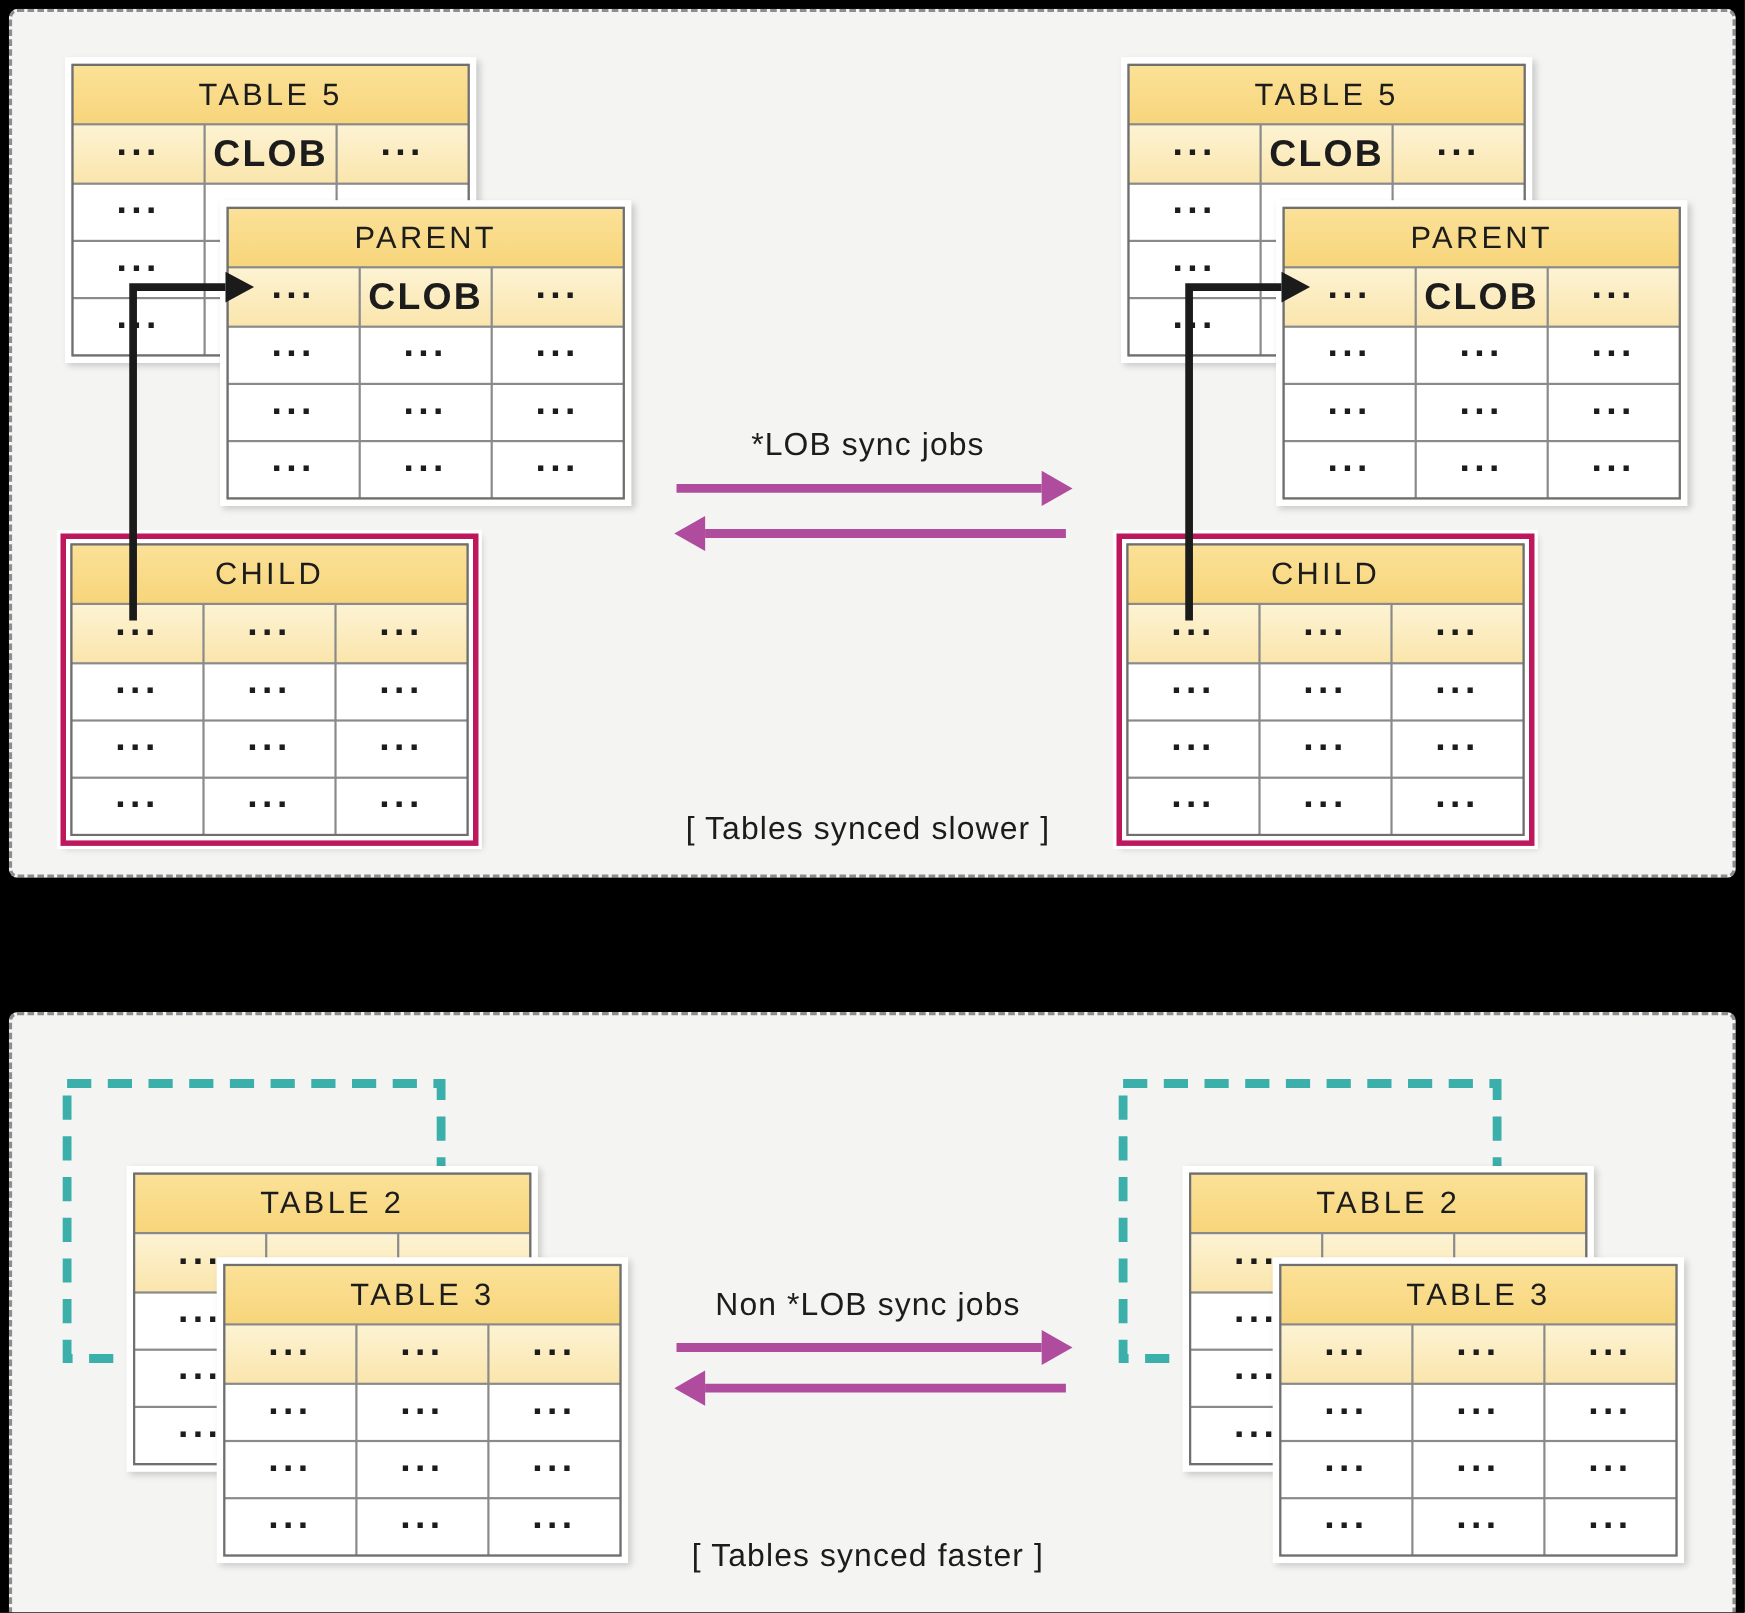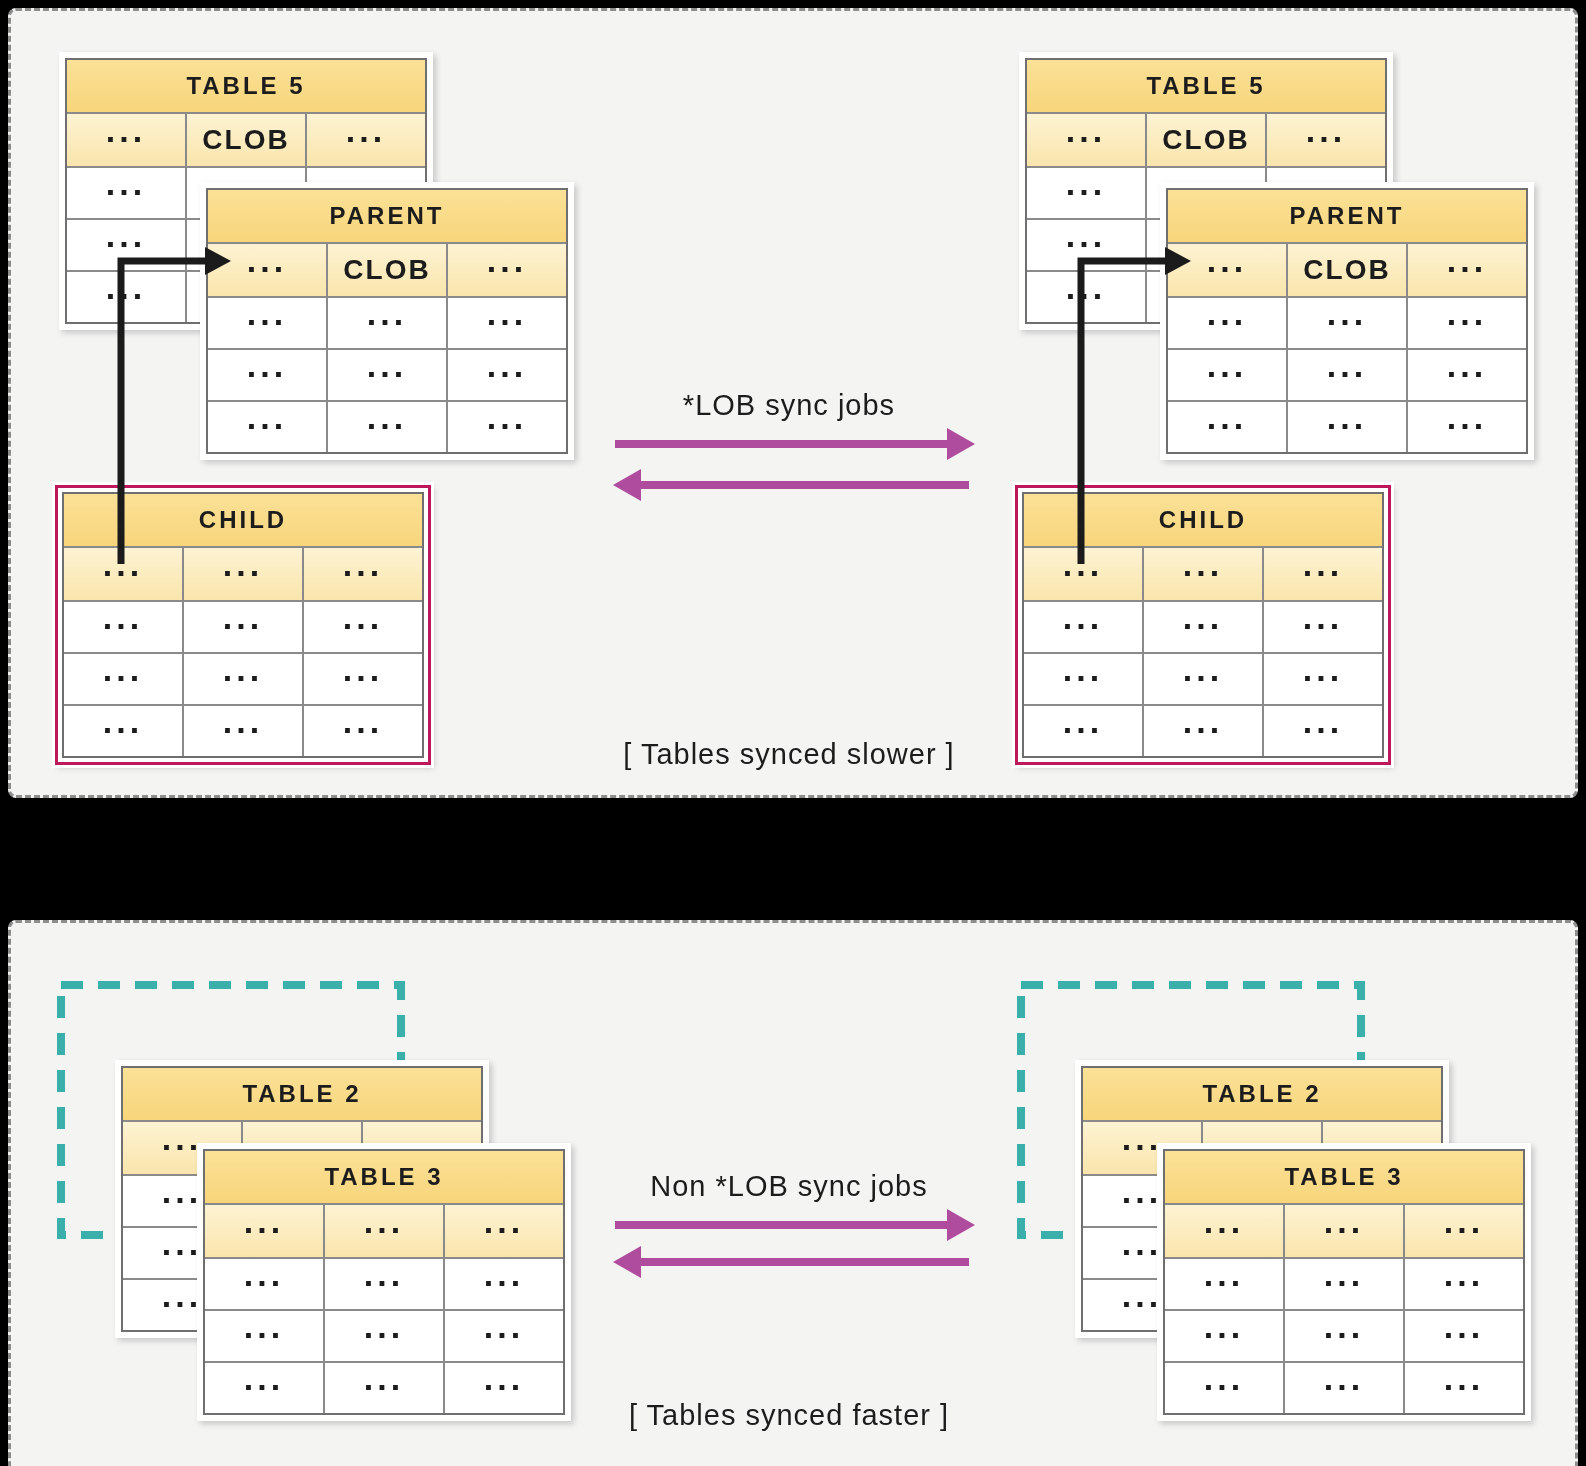--- a/index.html
+++ b/index.html
@@ -8,31 +8,31 @@
   .panel{position:absolute;left:8px;width:1570px;background:#f4f4f3;
          border:3px dashed #8d8d8d;border-radius:8px;box-sizing:border-box;}
   #top-panel{top:8px;height:790px;}
   #bottom-panel{top:920px;height:692px;}
   .overlay{position:absolute;left:0;top:0;width:100%;height:100%;pointer-events:none;}
   .underlay{position:absolute;left:0;top:0;width:100%;height:100%;pointer-events:none;}
 
   
   .table-card{position:absolute;background:#ffffff;padding:6px;
               box-shadow:3px 3px 6px rgba(0,0,0,0.18);z-index:2;}
-  .teal-frame{position:absolute;background:#ffffff;padding:4px;border:3px solid #be185d;
+  .teal-frame{position:absolute;background:#ffffff;padding:4px;border:5px solid #be185d;
               box-shadow:0 0 0 3px #ffffff, 3px 3px 6px rgba(0,0,0,0.18);z-index:2;}
   .t-inner{display:grid;grid-template-columns:repeat(3,118px);gap:2px;
            background:#8a8a8a;border:2px solid #6f6f6f;}
   .t-title{grid-column:1 / -1;height:52px;display:flex;align-items:center;justify-content:center;
            background:linear-gradient(180deg,#fbe197,#f7d57b);
-           font-size:24px;font-weight:bold;letter-spacing:3px;}
+           font-size:28px;font-weight:normal;letter-spacing:3px;}
   .t-cell{display:flex;align-items:center;justify-content:center;}
   .t-colhead{height:52px;background:linear-gradient(180deg,#fdf3d3,#fae5ac);}
   .t-bodycell{height:50px;background:#ffffff;}
-  .celltext{font-size:28px;font-weight:bold;letter-spacing:2px;}
+  .celltext{font-size:34px;font-weight:bold;letter-spacing:2px;}
   .dots{font-size:34px;font-weight:bold;letter-spacing:4px;line-height:1;
         transform:translateY(-10px);}
 
   
   .flabel{position:absolute;width:500px;text-align:center;font-size:29px;
           letter-spacing:1px;color:#1c1c1c;z-index:3;}
 </style>
 </head>
 <body>
 

